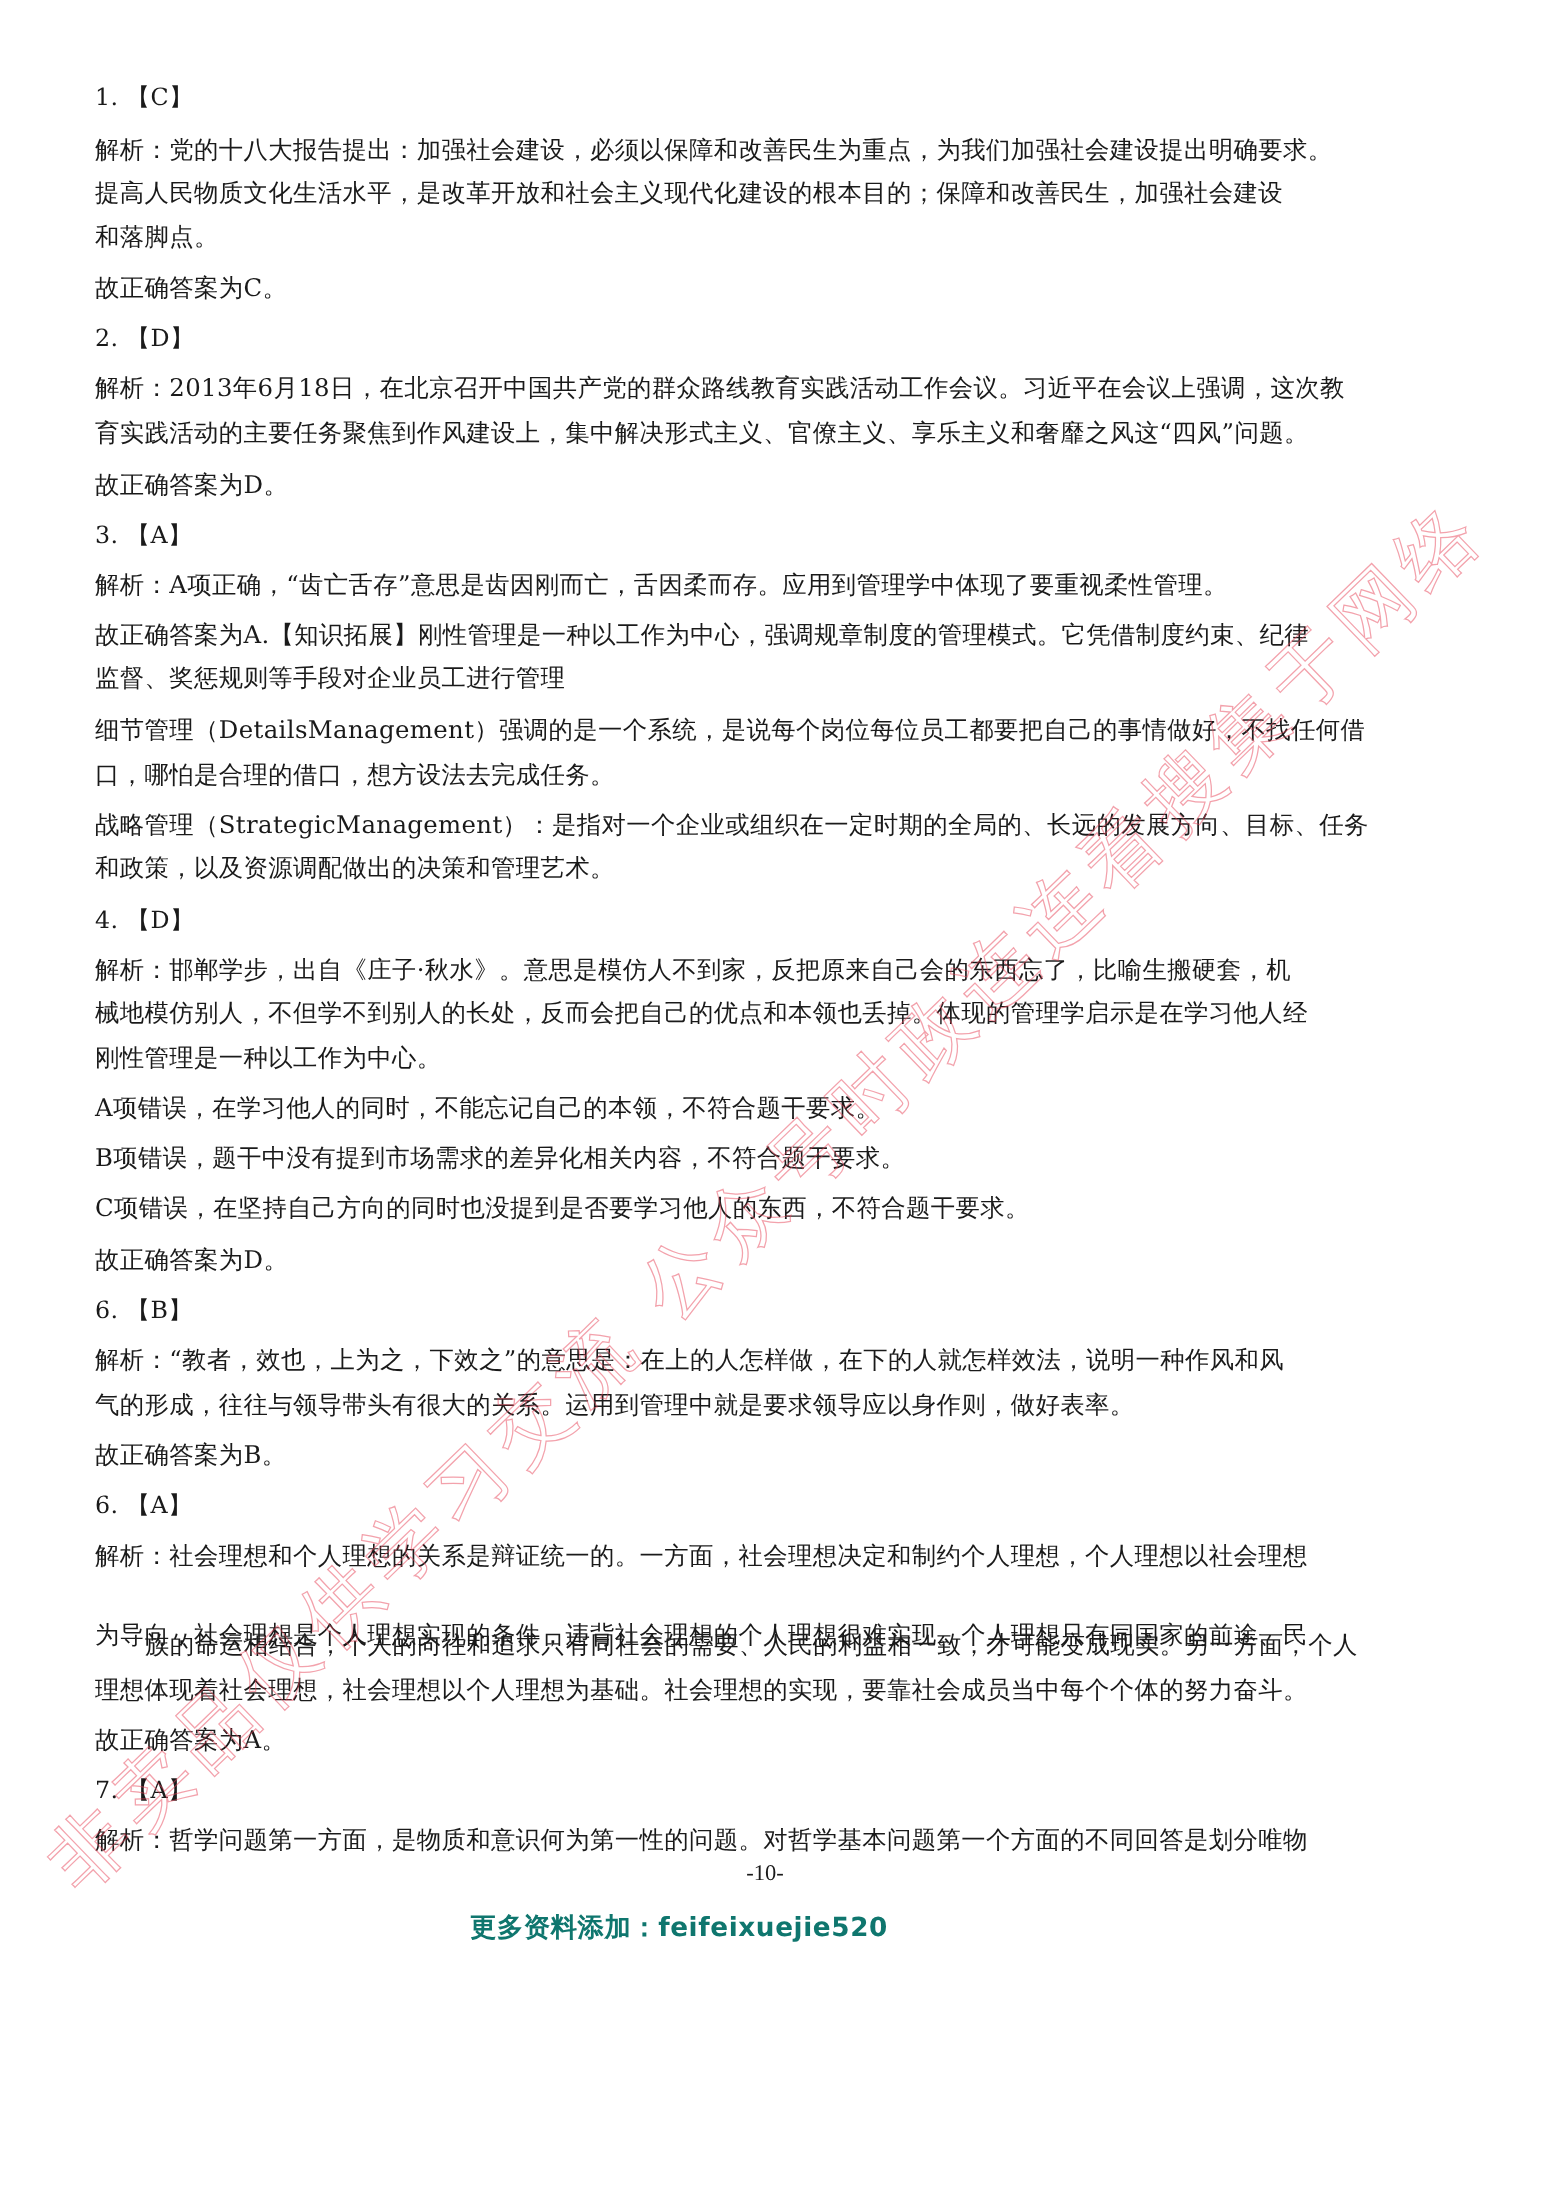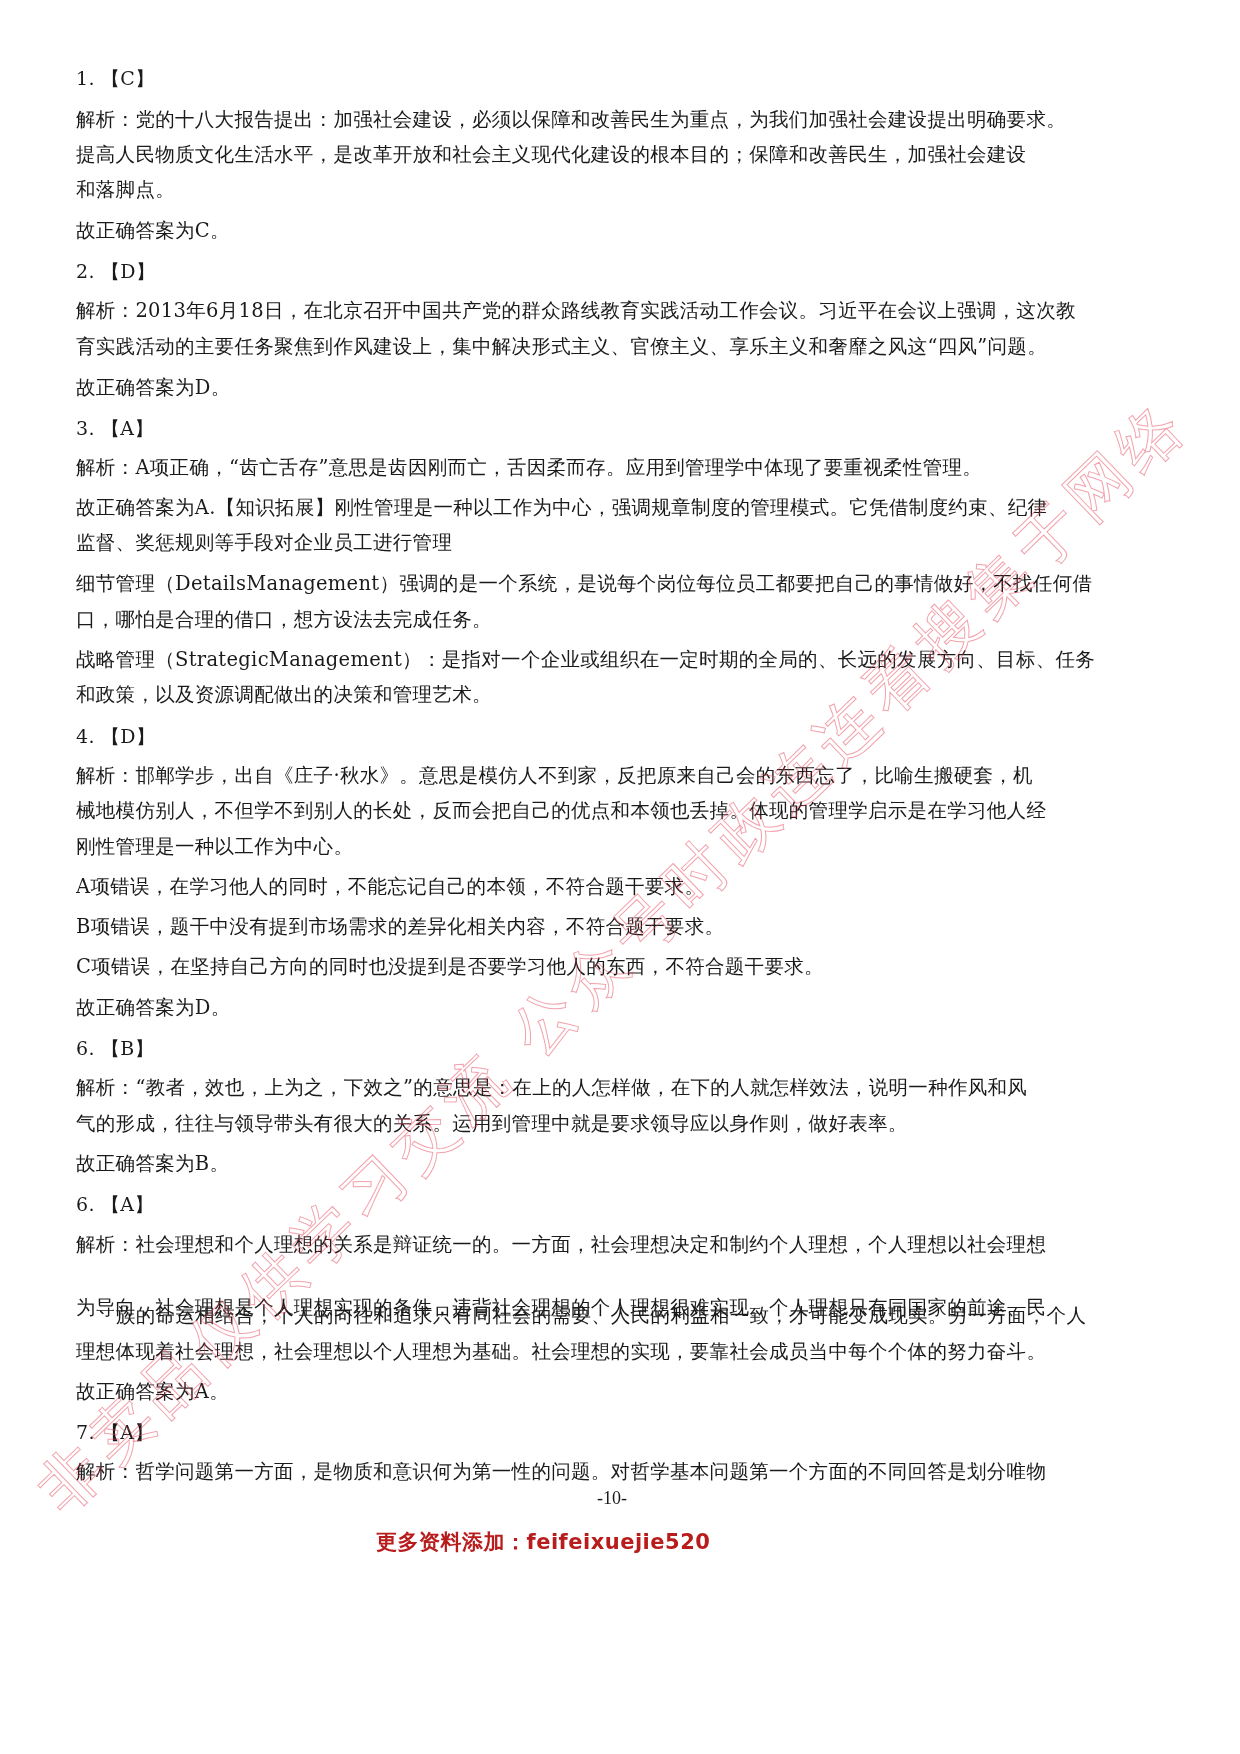--- a/index.html
+++ b/index.html
@@ -29,21 +29,21 @@
       font-size: 18px;
       font-family: "Liberation Serif", serif;
     }
     .footer {
       position: absolute;
       left: 376px;
       top: 1528px;
       font-size: 21px;
       font-weight: bold;
       font-family: "DejaVu Sans", sans-serif;
-      color: #b91c1c;
+      color: #0f766e;
       letter-spacing: 0.5px;
     }
     .watermark {
       position: absolute;
       left: 20px;
       top: 1470px;
       transform-origin: 0 0;
       transform: rotate(-44deg);
       color: rgba(232, 70, 90, 0.38);
       font-size: 62px;

